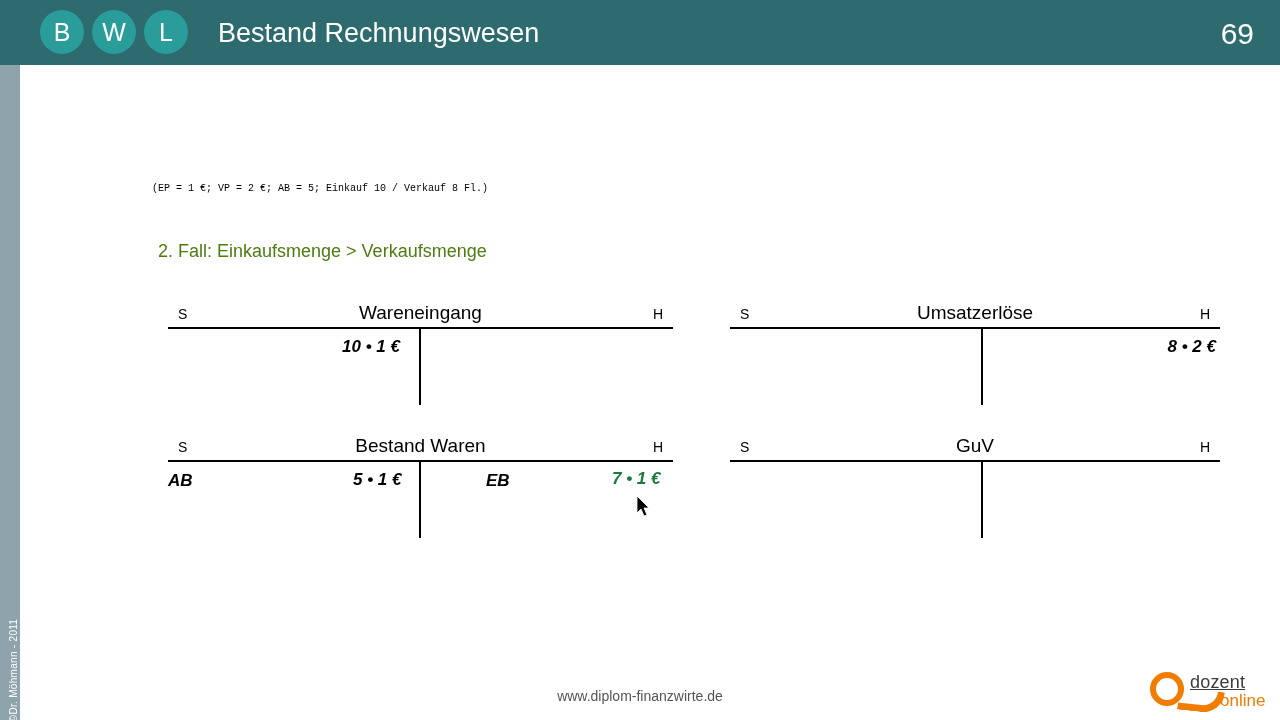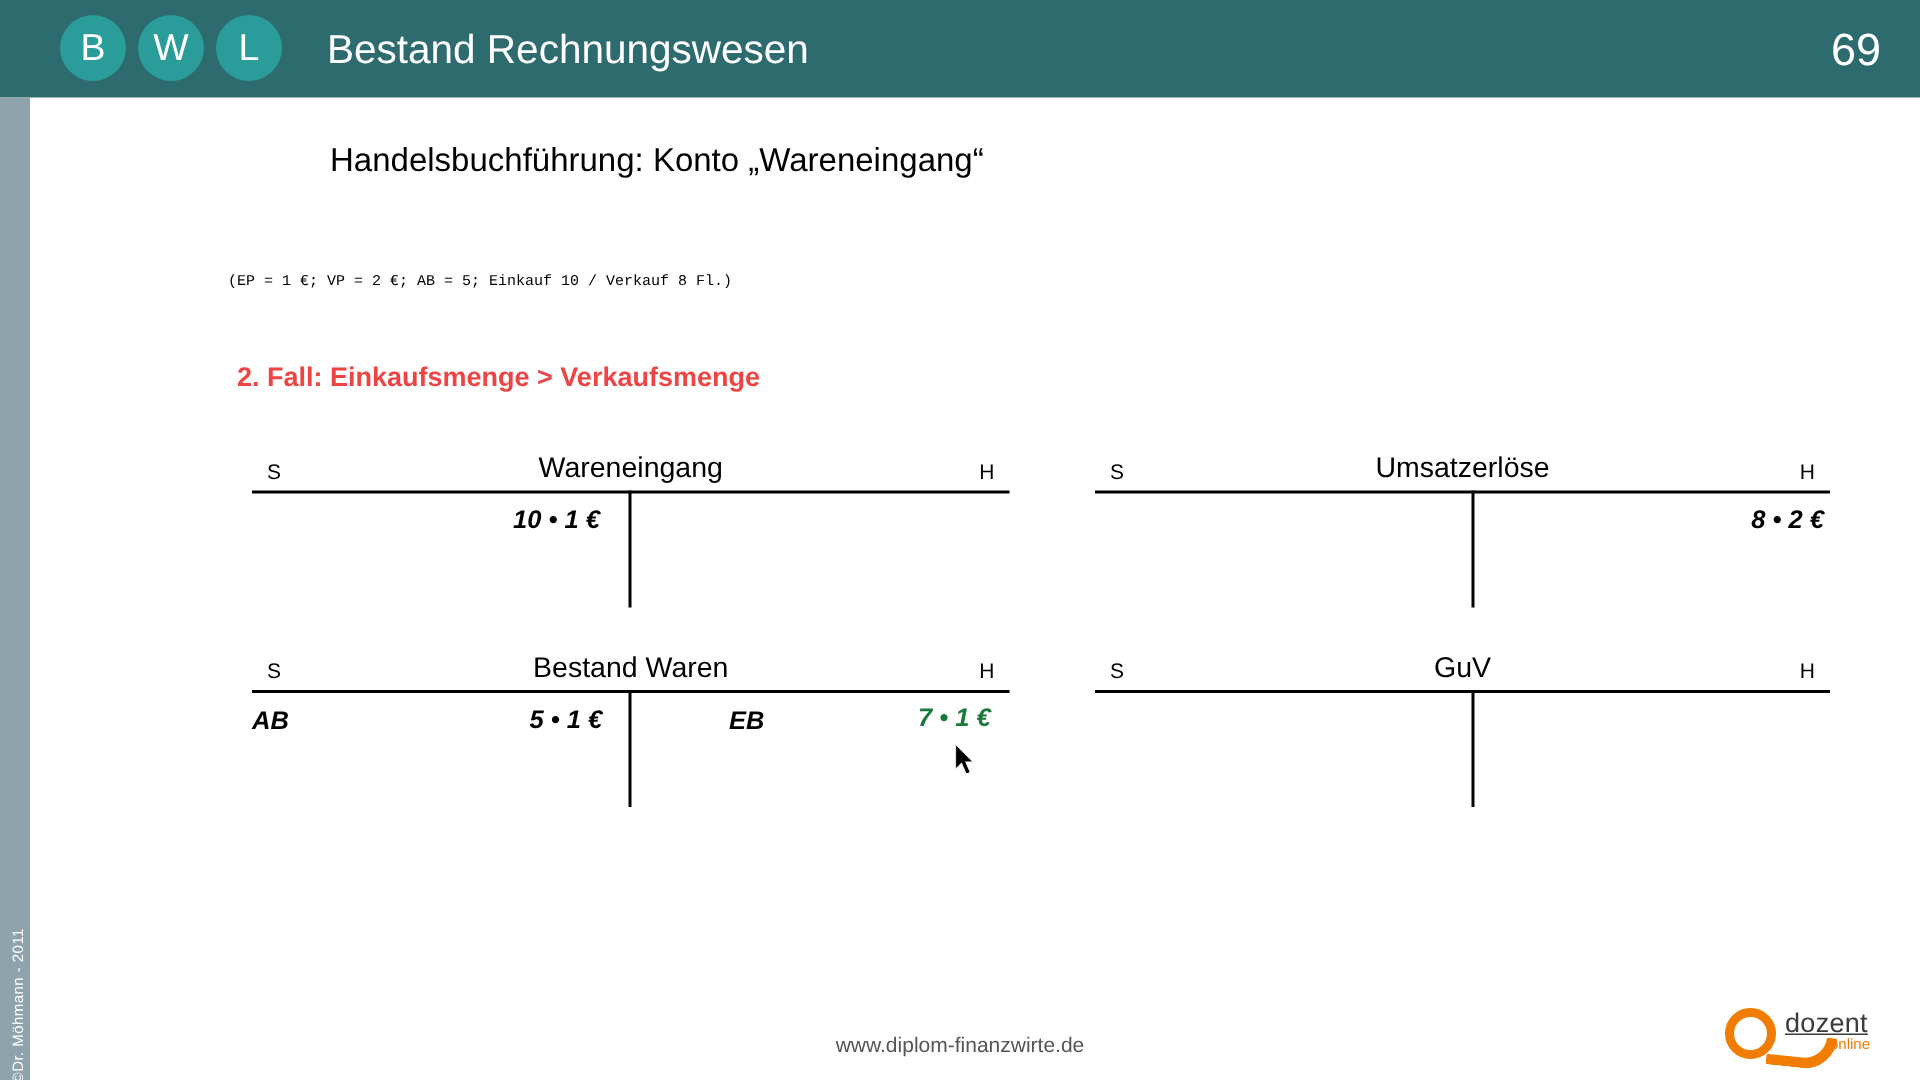--- a/index.html
+++ b/index.html
@@ -105,22 +105,22 @@
     top: 183px;
     font-size: 10px;
     color: #000000;
     font-family: Liberation Mono, monospace;
   }
   .case-title {
     position: absolute;
     left: 158px;
     top: 241px;
     font-size: 18px;
-    font-weight: bold;
-    color: #ef4444;
+    font-weight: normal;
+    color: #4d7c0f;
   }
   
   .t-account {
     position: absolute;
   }
   .t-head {
     position: relative;
     height: 24px;
   }
   .t-side-s {
@@ -200,21 +200,21 @@
     top: 6px;
     font-size: 18px;
     color: #3b3b3b;
     letter-spacing: .2px;
     text-decoration: underline;
   }
   .brand-text2 {
     position: absolute;
     left: 76px;
     top: 25px;
-    font-size: 10px;
+    font-size: 17px;
     color: #f07d00;
   }
   .brand-ring {
     position: absolute;
     left: 6px;
     top: 6px;
     width: 34px;
     height: 34px;
     border: 6px solid #f07d00;
     border-radius: 50%;
@@ -245,21 +245,20 @@
       <div class="logo-circle">L</div>
     </div>
     <div class="header-title">Bestand Rechnungswesen</div>
     <div class="page-number">69</div>
   </div>
 
   <div class="left-rail">
     <div class="copyright">©Dr. Möhmann - 2011</div>
   </div>
 
-  <div class="slide-subtitle">Handelsbuchführung: Konto „Wareneingang“</div>
   <div class="intro-line2">(EP = 1 €; VP = 2 €; AB = 5; Einkauf 10 / Verkauf 8 Fl.)</div>
   <div class="case-title">2. Fall: Einkaufsmenge &gt; Verkaufsmenge</div>
 
   <div class="t-account" style="left:168px; top:304px; width:505px;">
     <div class="t-head">
       <div class="t-side-s">S</div>
       <div class="t-name">Wareneingang</div>
       <div class="t-side-h">H</div>
     </div>
     <div class="t-rule" style="width:505px;"></div>

